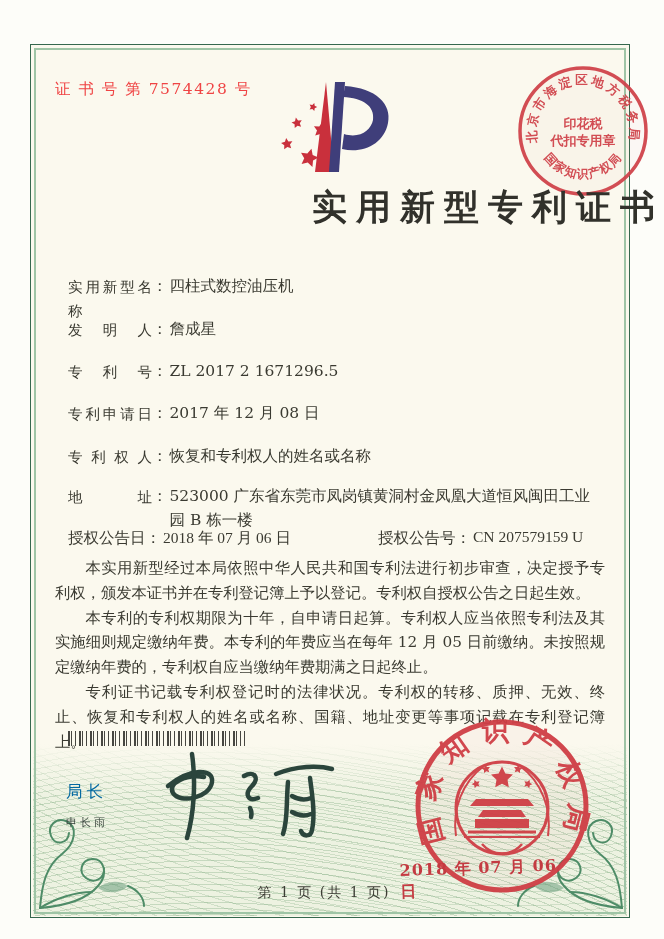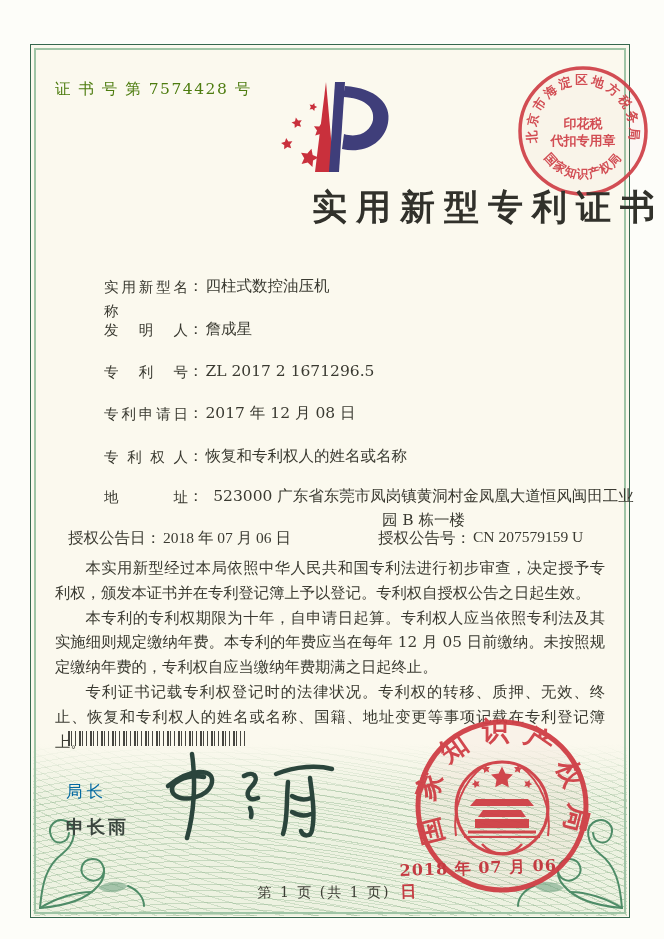--- a/index.html
+++ b/index.html
@@ -8,40 +8,40 @@
   .paper{position:absolute;left:30px;top:44px;width:600px;height:874px;background:#fbf9ee;}
   .guilloche{position:absolute;left:33px;top:744px;width:594px;height:172px;
       background-color:#edf2e1;
       background-image:
         repeating-radial-gradient(circle at 30% 560%, rgba(118,165,120,.33) 0 1px, rgba(118,165,120,0) 1px 6px),
         repeating-radial-gradient(circle at 80% -480%, rgba(118,165,120,.25) 0 1px, rgba(118,165,120,0) 1px 7px);}
   .guilloche-fade{position:absolute;left:0;top:0;width:100%;height:55px;
       background:linear-gradient(#fbf9ee, rgba(251,249,238,0));}
   .frame-outer{position:absolute;left:30px;top:44px;width:598px;height:872px;border:1px solid #35684e;}
   .frame-inner{position:absolute;left:3px;top:3px;right:3px;bottom:3px;border:2px solid #9fc5a6;}
-  .cert-no{position:absolute;left:55px;top:79px;font-size:15.5px;letter-spacing:1.5px;color:#4d7c0f;}
+  .cert-no{position:absolute;left:55px;top:79px;font-size:15.5px;letter-spacing:1.5px;color:#ef4444;}
   .logo{position:absolute;left:268px;top:78px;}
   .tax-stamp{position:absolute;left:508px;top:56px;opacity:.93;}
   .doc-title{position:absolute;left:0;top:184px;width:664px;text-align:right;
       font-size:35px;font-weight:bold;letter-spacing:9px;color:#31312b;}
   .frow{position:absolute;left:68px;display:flex;align-items:flex-start;font-size:15.5px;line-height:24px;}
-  .flabel{display:inline-block;width:84px;text-align:justify;text-align-last:justify;font-size:14.5px;padding-top:1px;flex:none;margin-left:36px;}
+  .flabel{display:inline-block;width:84px;text-align:justify;text-align-last:justify;font-size:14.5px;padding-top:1px;flex:none;}
   .colon{flex:none;margin-right:2px;}
-  .fvalue{max-width:444px;text-align:center;}
+  .fvalue{max-width:444px;}
   .grant-col{position:absolute;font-size:15.5px;display:flex;font-family:Liberation Serif, serif;}
   .body-text{position:absolute;left:55px;top:556px;width:550px;font-size:15.3px;line-height:24.8px;
       text-align:justify;color:#3a3a31;}
   .body-text p{margin:0;text-indent:2em;}
   .barcode{position:absolute;left:68px;top:731px;width:177px;height:15px;opacity:.88;
       background:repeating-linear-gradient(90deg,#2f2f2a 0 2px,transparent 2px 3px,#2f2f2a 3px 4px,
       transparent 4px 7px,#2f2f2a 7px 8px,transparent 8px 11px);}
   .signer-title{position:absolute;left:66px;top:781px;font-family:"DejaVu Sans","Liberation Sans",sans-serif;
       font-size:16.5px;letter-spacing:4px;color:#0369a1;font-weight:500;}
   .signer-name{position:absolute;left:66px;top:815px;font-family:"DejaVu Sans","Liberation Sans",sans-serif;
-      font-size:18px;letter-spacing:3px;color:#3b463f;font-weight:700;}
+      font-size:11px;letter-spacing:3px;color:#3b463f;font-weight:400;}
   .signature{position:absolute;left:140px;top:748px;}
   .signature path{stroke:#2b453c;stroke-width:4.5;fill:none;stroke-linecap:round;stroke-linejoin:round;}
   .office-stamp{position:absolute;left:402px;top:706px;opacity:.95;}
   .stamp-date{position:absolute;left:400px;top:858px;width:170px;font-size:16px;font-weight:bold;
       color:#c43b42;letter-spacing:1px;transform:rotate(-2deg);}
   .footer{position:absolute;left:0;top:884px;width:648px;text-align:center;font-size:14px;
       letter-spacing:2px;color:#3c3c34;}
   .ornament{position:absolute;}
   .ornament path{stroke:#4e8c67;stroke-width:2;fill:none;stroke-linecap:round;}
   .ornament .leaf{fill:#5d9673;opacity:.5;stroke:none;}

